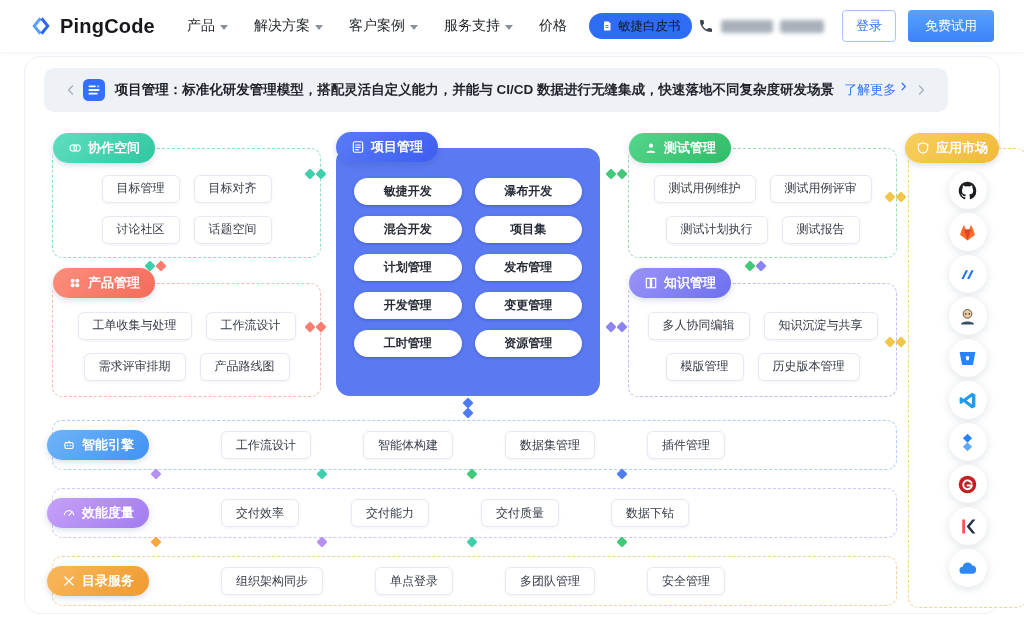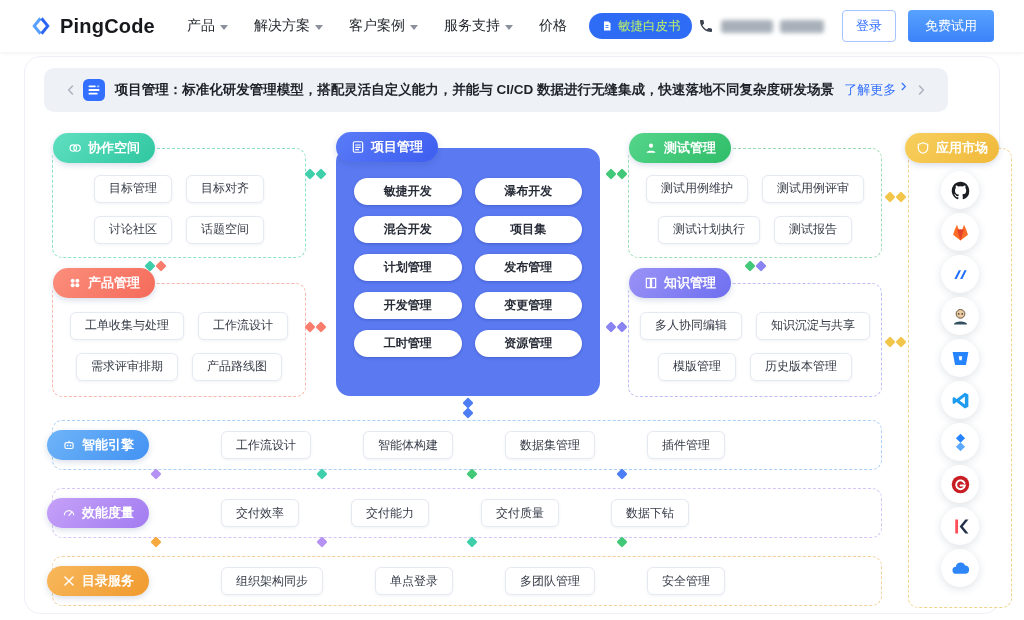--- a/index.html
+++ b/index.html
@@ -5,40 +5,40 @@
   html,body{margin:0;padding:0;background:#fff;font-family:"Liberation Sans","DejaVu Sans",sans-serif;}
   .page{position:relative;width:1024px;height:620px;overflow:hidden;background:#fff;color:#1f2329;}
   
   .navbar{position:absolute;left:0;top:0;width:1024px;height:52px;background:#fff;box-shadow:0 1px 4px rgba(20,40,90,.07);display:flex;align-items:center;z-index:5;}
   .logo{display:flex;align-items:center;gap:6px;margin-left:28px;cursor:pointer;}
   .logo svg{width:26px;height:26px;}
   .logo-text{font-size:20px;font-weight:700;color:#17181c;letter-spacing:.2px;}
   .nav-items{display:flex;align-items:center;gap:26px;margin-left:32px;}
   .nav-item{display:flex;align-items:center;gap:5px;font-size:14px;color:#1f2329;cursor:pointer;}
   .caret{width:0;height:0;border-left:4px solid transparent;border-right:4px solid transparent;border-top:5px solid #8a909c;margin-top:2px;}
-  .wp-badge{display:flex;align-items:center;gap:5px;margin-left:22px;height:26px;padding:0 12px;border-radius:14px;background:#2e6cf6;color:#bef264;font-size:12.5px;cursor:pointer;}
+  .wp-badge{display:flex;align-items:center;gap:5px;margin-left:22px;height:26px;padding:0 12px;border-radius:14px;background:#2e6cf6;color:#0f172a;font-size:12.5px;cursor:pointer;}
   .wp-badge svg{width:12px;height:12px;}
   .nav-right{position:absolute;right:30px;top:0;height:52px;display:flex;align-items:center;gap:12px;}
   .phone{display:flex;align-items:center;gap:7px;margin-right:6px;}
   .phone svg{width:16px;height:16px;}
   .blur-blob{height:13px;background:#9aa3ae;border-radius:3px;filter:blur(2px);opacity:.85;}
   .btn-login{height:32px;width:54px;border:1px solid #a6c4ff;border-radius:4px;background:#fff;color:#3370ff;font-size:13px;cursor:pointer;}
   .btn-trial{height:32px;width:86px;border:none;border-radius:4px;background:linear-gradient(180deg,#57a2ff,#3c82f9);color:#fff;font-size:13px;cursor:pointer;}
   
   .card{position:absolute;left:24px;top:56px;width:974px;height:556px;border:1px solid #edf1f7;border-radius:16px;background:#fff;}
   .banner{position:absolute;left:44px;top:68px;width:904px;height:44px;background:#eef1f6;border-radius:10px;display:flex;align-items:center;justify-content:center;gap:10px;}
   .banner-arrow{position:absolute;top:8px;width:26px;height:28px;border:none;background:transparent;color:#aab1bd;font-size:0;cursor:pointer;display:flex;align-items:center;justify-content:center;}
   .banner-arrow svg{width:14px;height:14px;}
   .banner-arrow.left{left:14px;} .banner-arrow.right{right:14px;}
   .banner-ico svg{width:22px;height:22px;display:block;}
   .banner-text{font-size:13.5px;font-weight:700;color:#1f2329;}
   .banner-more{display:flex;align-items:flex-start;gap:2px;color:#3370ff;font-size:13px;font-weight:400;text-decoration:none;cursor:pointer;}
   .banner-more svg{width:11px;height:11px;}
   
-  .gbox{position:absolute;border:1.5px dashed var(--bc);border-radius:10px;background:#fff;}
+  .gbox{position:absolute;border:1.5px dashed var(--bc);border-radius:10px;background:#fff;padding-left:15px;}
   .pill{position:absolute;left:0;top:-16px;height:30px;display:inline-flex;align-items:center;gap:6px;padding:0 15px;border-radius:16px;color:#fff;font-size:13px;font-weight:700;box-shadow:0 2px 6px rgba(30,60,130,.18);white-space:nowrap;z-index:2;}
   .pill svg{width:14px;height:14px;}
   .rowpill{left:-6px;top:50%;transform:translateY(-50%);}
   .btns{position:absolute;left:0;right:0;top:20px;bottom:8px;display:flex;flex-wrap:wrap;justify-content:center;align-content:center;gap:13px 14px;padding:0 10px;}
   .gbtn{background:#fff;border:1px solid #e5e9f2;border-radius:6px;height:28px;padding:0 14px;font-size:12px;color:#353b47;box-shadow:0 1px 3px rgba(15,35,95,.06);cursor:pointer;white-space:nowrap;font-family:inherit;}
   
   .project-box{position:absolute;left:336px;top:148px;width:264px;height:248px;background:#5b79f1;border-radius:14px;}
   .pgrid{position:absolute;left:18px;right:18px;top:30px;display:grid;grid-template-columns:1fr 1fr;gap:11px 13px;}
   .wbtn{height:27px;border:none;border-radius:14px;background:#fff;font-size:12px;font-weight:700;color:#262b36;box-shadow:0 1px 3px rgba(20,40,120,.3);cursor:pointer;font-family:inherit;white-space:nowrap;}
   

